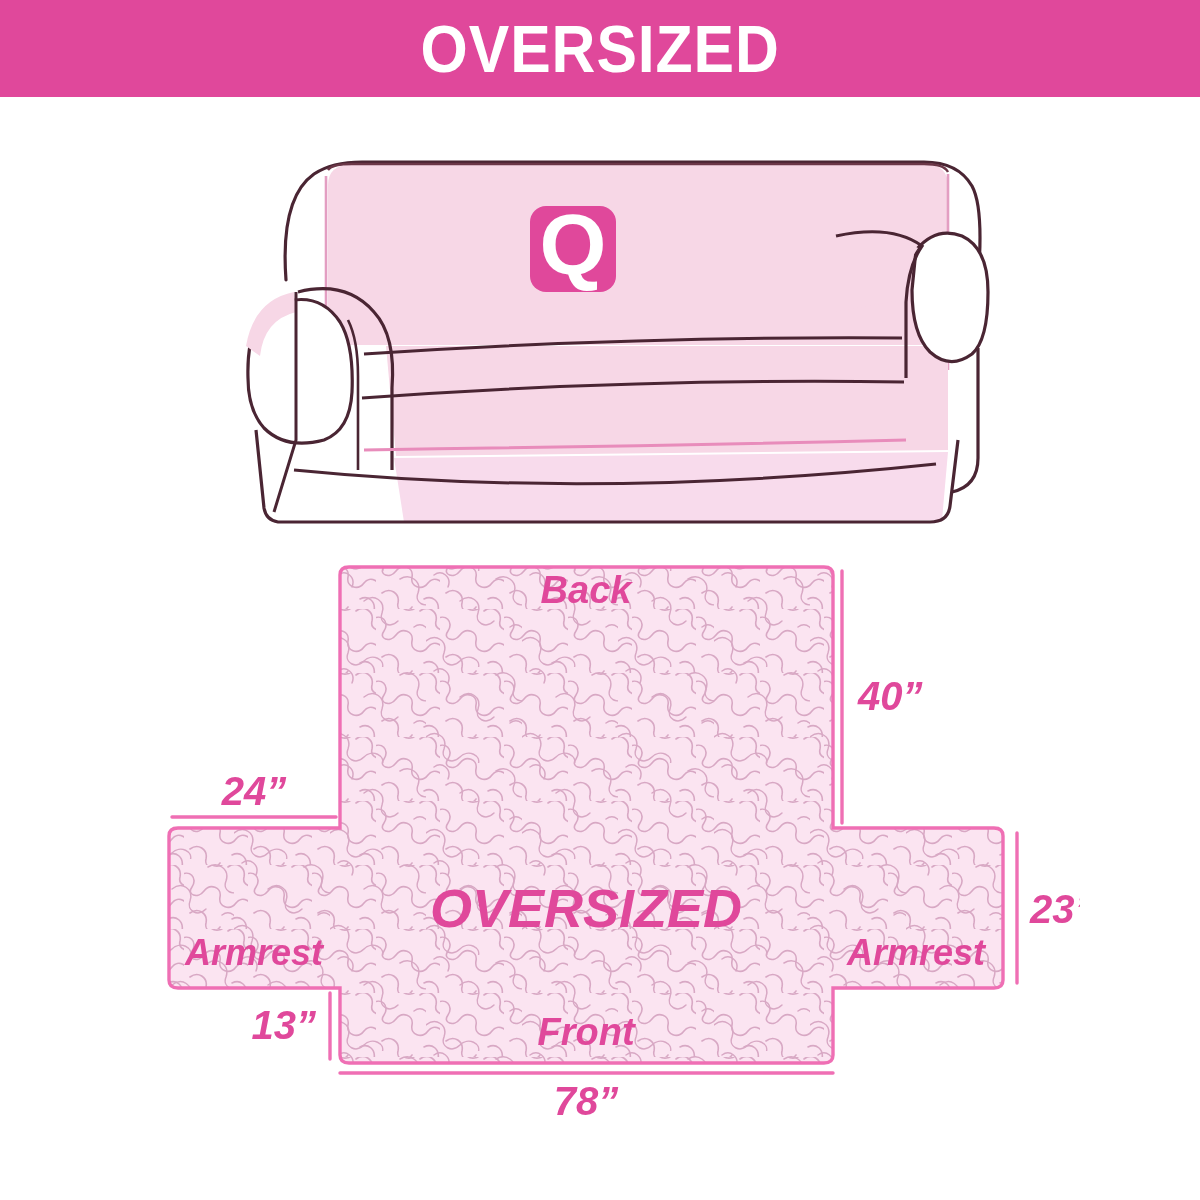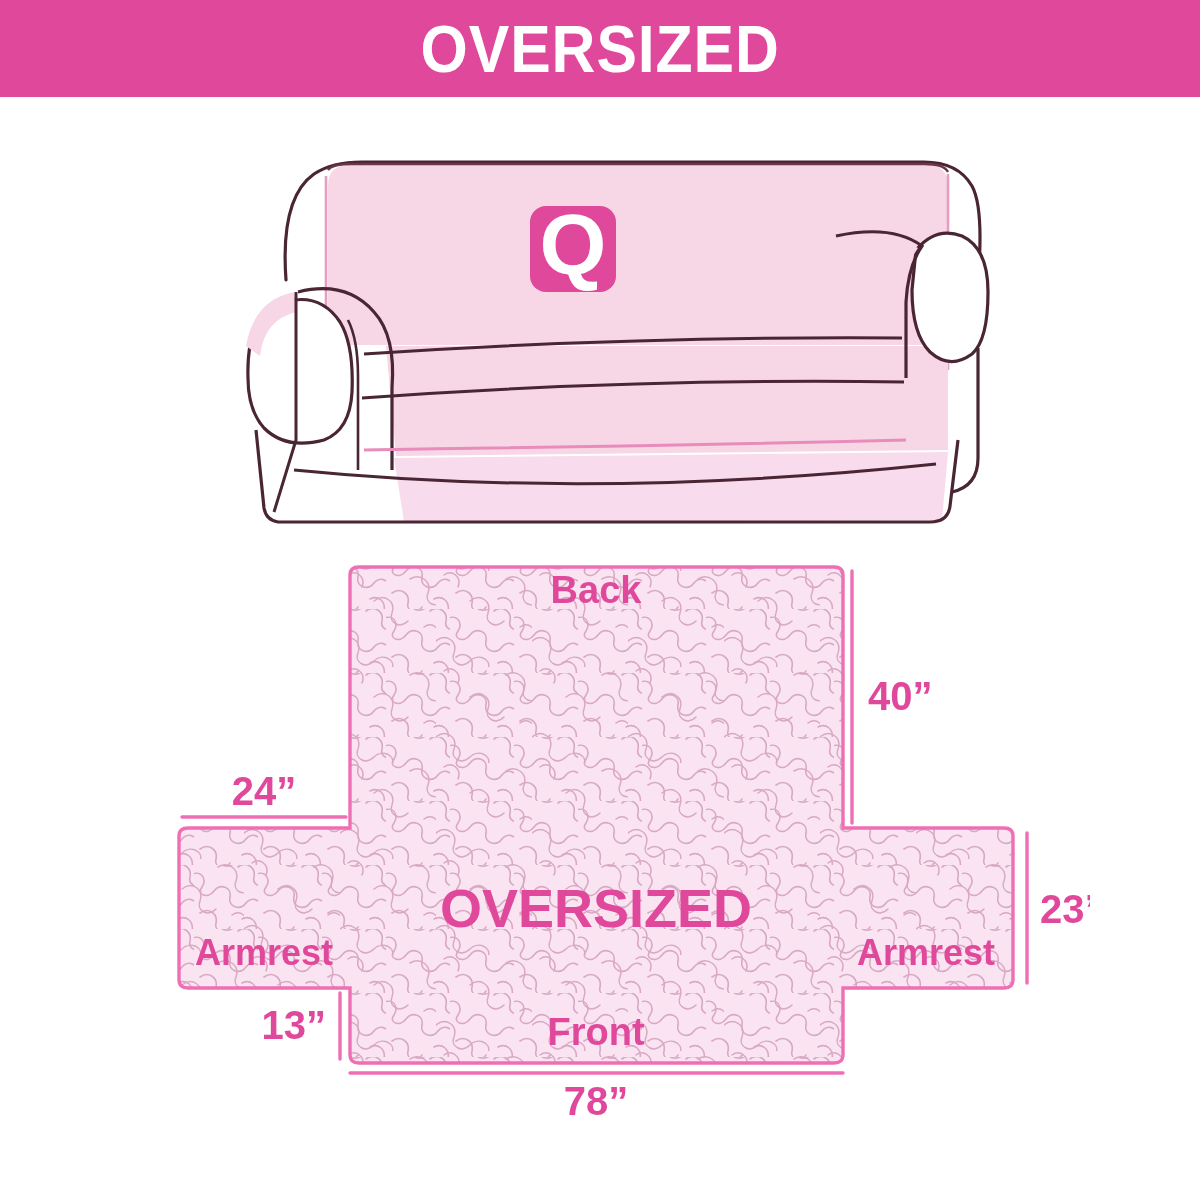--- a/index.html
+++ b/index.html
@@ -35,21 +35,21 @@
   }
 
   
   .sofa-wrap {
     position:absolute; left:236px; top:140px; width:760px; height:390px;
   }
   .sofa-svg { display:block; width:760px; height:390px; }
 
   
   .diagram {
-    position:absolute; left:130px; top:545px; width:960px; height:580px;
+    position:absolute; left:120px; top:545px; width:960px; height:580px;font-style:italic;
   }
   .diagram-svg { display:block; width:960px; height:580px; }
 
   .lbl {
     font-family:"Liberation Sans Narrow","Liberation Sans",sans-serif;
     font-weight:700;
     fill:#e0489b;
   }
 </style>
 </head>

